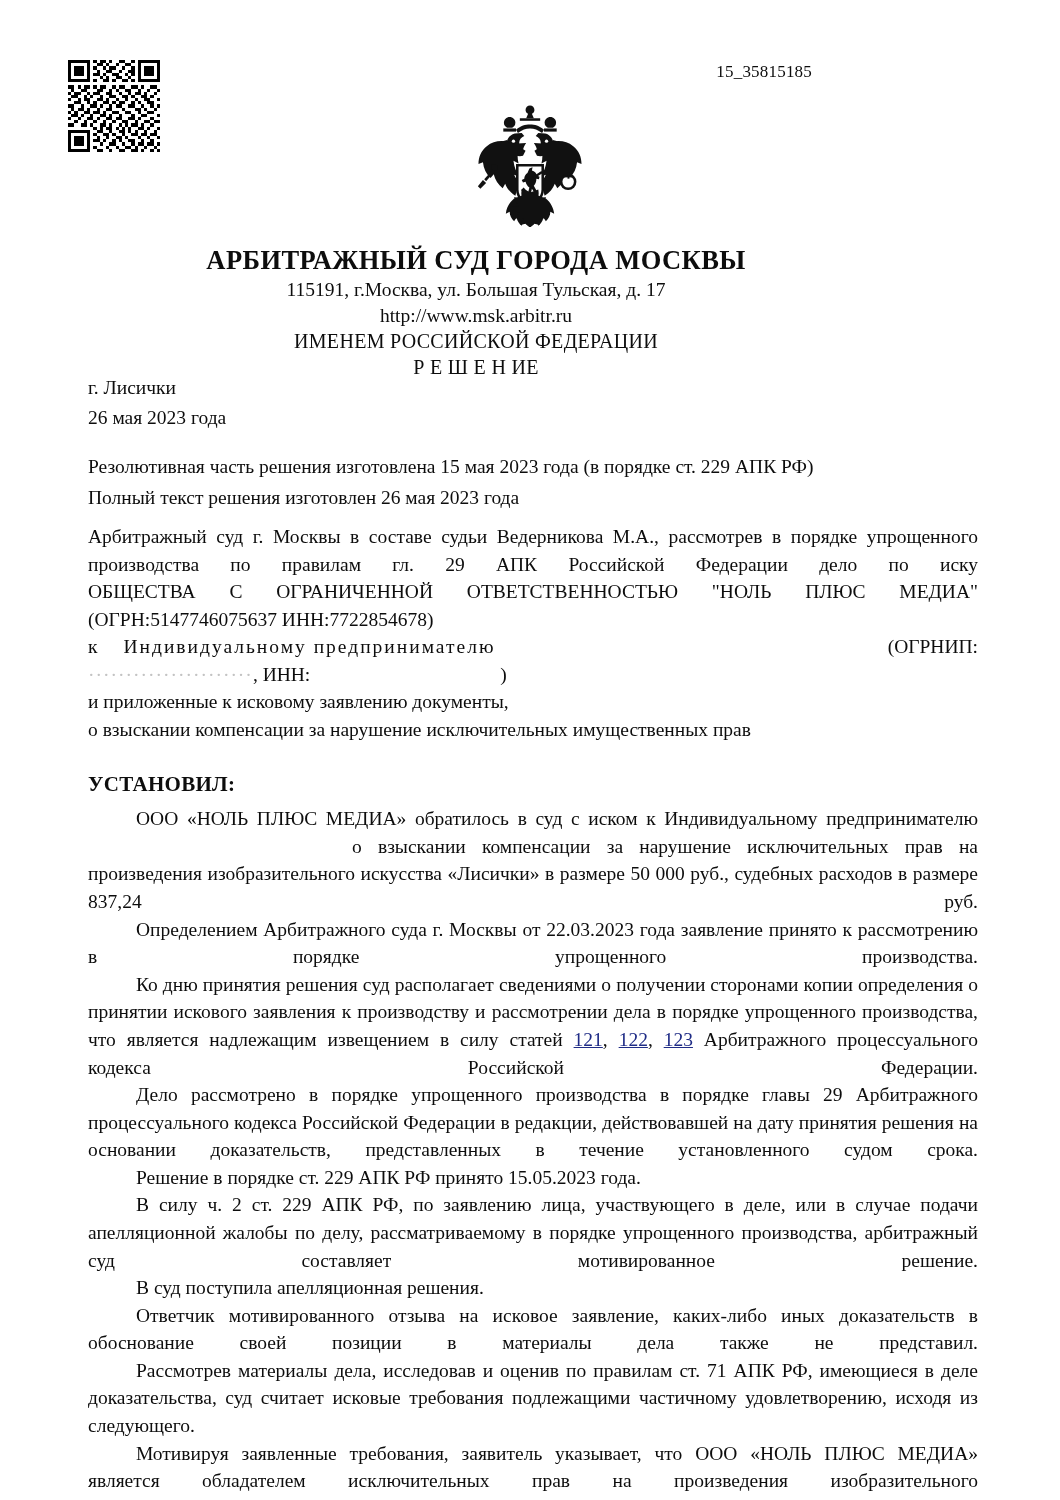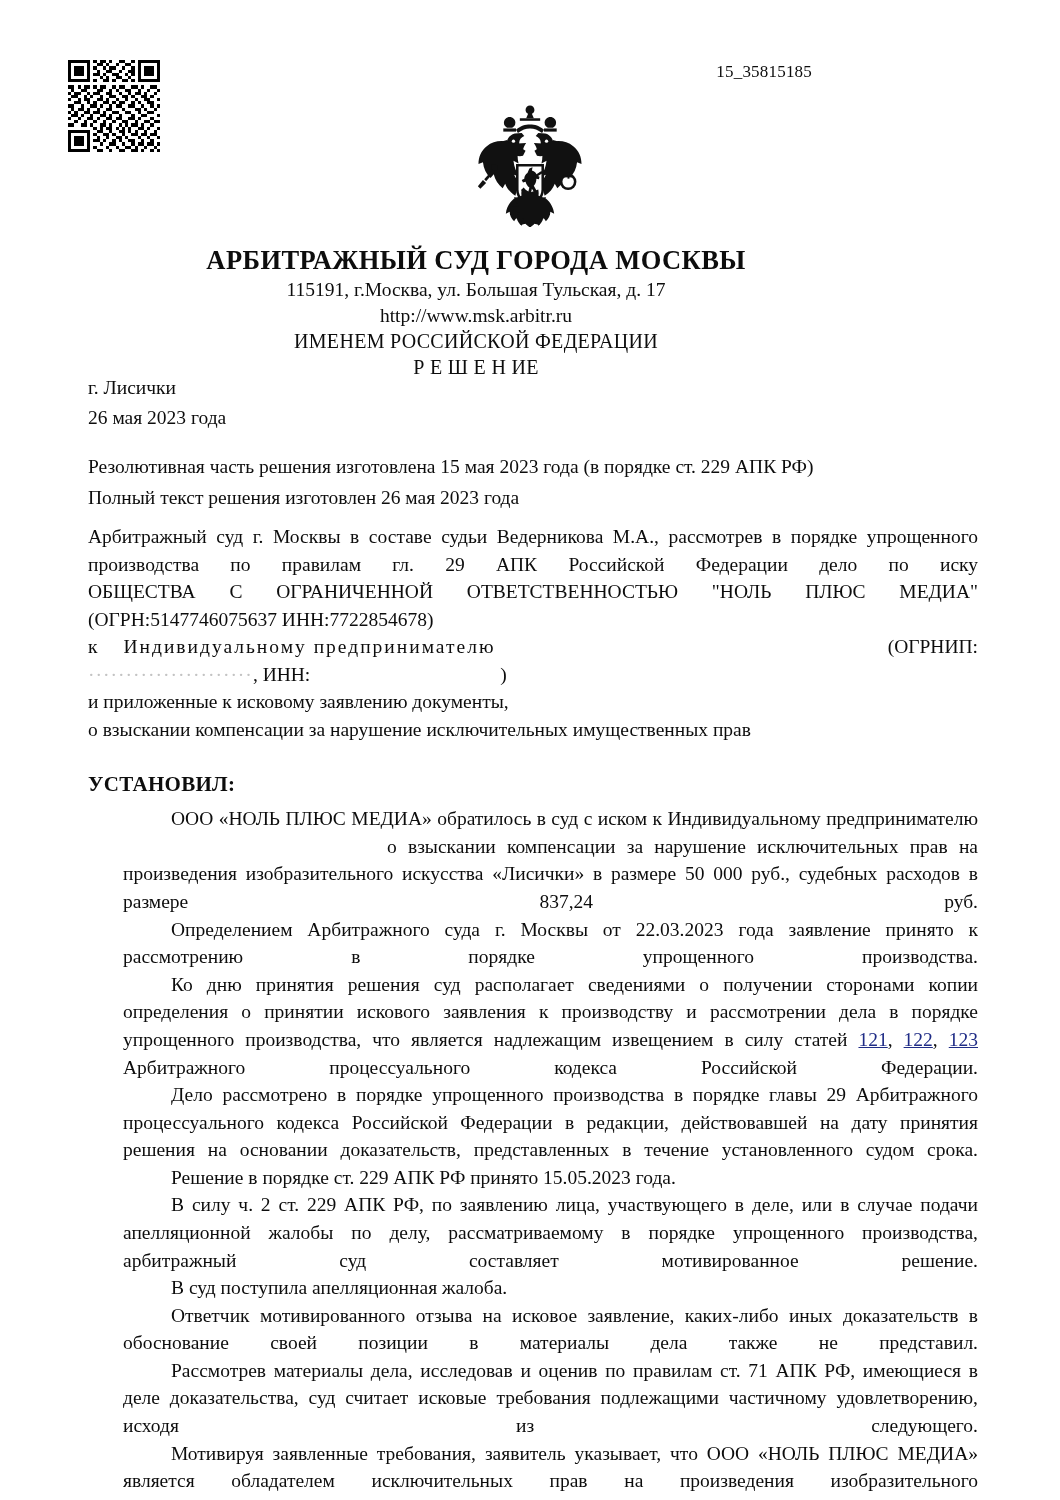--- a/index.html
+++ b/index.html
@@ -128,21 +128,20 @@
   .p-just {
     text-align: justify;
     text-align-last: left;
     margin: 0;
   }
   .p-just.force {
     text-align-last: justify;
   }
   .indent {
     text-indent: 48px;
-    margin-left: 35px;
   }
   .nowrapline {
     margin: 0;
     white-space: nowrap;
   }
   .caps-justify {
     text-align: justify;
     text-align-last: justify;
     margin: 0;
   }
@@ -529,21 +528,21 @@
     <p class="p-just indent force">Определением Арбитражного суда г. Москвы от 22.03.2023 года заявление принято к рассмотрению в порядке упрощенного производства.</p>
 
     <p class="p-just indent force"><span>Ко дню принятия решения суд располагает сведениями о получении сторонами копии определения о принятии искового заявления к производству и рассмотрении дела в порядке упрощенного производства, что является надлежащим извещением в силу статей </span><a href="#" class="lnk">121</a>, <a href="#" class="lnk">122</a>, <a href="#" class="lnk">123</a><span> Арбитражного процессуального кодекса Российской Федерации.</span></p>
 
     <p class="p-just indent force">Дело рассмотрено в порядке упрощенного производства в порядке главы 29 Арбитражного процессуального кодекса Российской Федерации в редакции, действовавшей на дату принятия решения на основании доказательств, представленных в течение установленного судом срока.</p>
 
     <p class="p-just indent">Решение в порядке ст. 229 АПК РФ принято 15.05.2023 года.</p>
 
     <p class="p-just indent force">В силу ч. 2 ст. 229 АПК РФ, по заявлению лица, участвующего в деле, или в случае подачи апелляционной жалобы по делу, рассматриваемому в порядке упрощенного производства, арбитражный суд составляет мотивированное решение.</p>
 
-    <p class="p-just indent">В суд поступила апелляционная жалоба.</p>
+    <p class="p-just indent">В суд поступила апелляционная решения.</p>
 
     <p class="p-just indent force">Ответчик мотивированного отзыва на исковое заявление, каких-либо иных доказательств в обоснование своей позиции в материалы дела также не представил.</p>
 
     <p class="p-just indent force">Рассмотрев материалы дела, исследовав и оценив по правилам ст. 71 АПК РФ, имеющиеся в деле доказательства, суд считает исковые требования подлежащими частичному удовлетворению, исходя из следующего.</p>
 
     <p class="p-just indent force">Мотивируя заявленные требования, заявитель указывает, что ООО «НОЛЬ ПЛЮС МЕДИА» является обладателем исключительных прав на произведения изобразительного</p>
 
   </div>
 </div>
 

